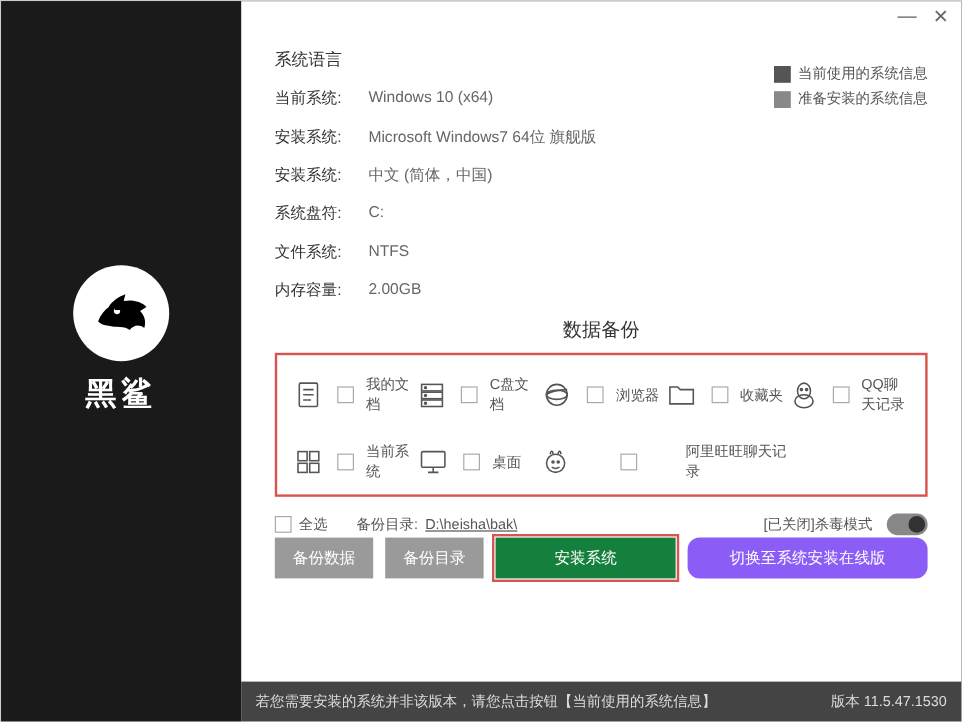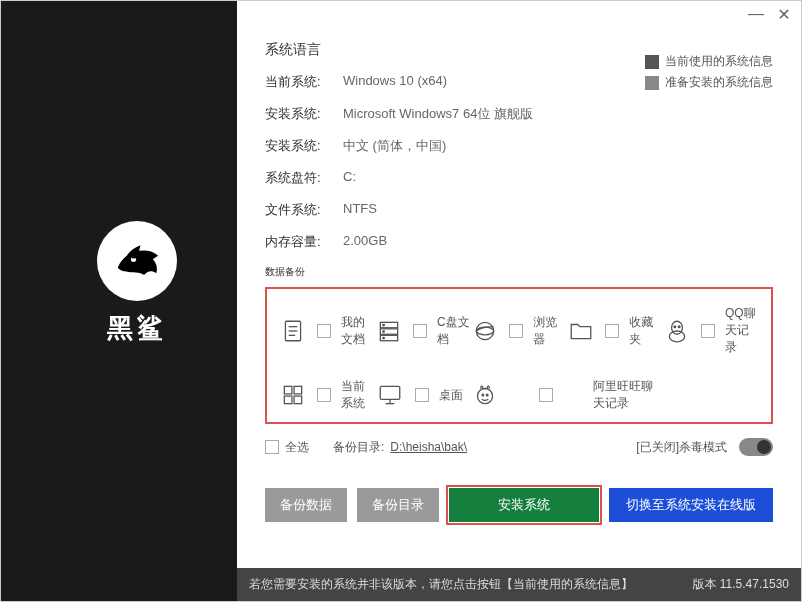--- a/index.html
+++ b/index.html
@@ -1,56 +1,56 @@
 <!DOCTYPE html>
 <html><head>
 <meta charset="utf-8">
 <style>
 * { margin: 0; padding: 0; box-sizing: border-box; }
 body { font-family: "Microsoft YaHei", sans-serif; width: 802px; height: 602px; overflow: hidden; background: #1a1a1a; }
 .app { display: flex; width: 802px; height: 602px; border: 1px solid #ccc; }
-.sidebar { width: 200px; background: #1a1a1a; display: flex; flex-direction: column; align-items: center; padding-top: 220px; margin-left: 36px; }
+.sidebar { width: 200px; background: #1a1a1a; display: flex; flex-direction: column; align-items: center; padding-top: 220px; }
 .logo-wrap { display: flex; flex-direction: column; align-items: center; }
 .logo-circle { width: 80px; height: 80px; border-radius: 50%; background: #fff; display: flex; align-items: center; justify-content: center; }
 .logo-circle svg { width: 56px; height: 56px; }
 .logo-text { color: #fff; font-size: 26px; font-weight: bold; margin-top: 10px; letter-spacing: 4px; }
 .main { flex: 1; background: #fff; display: flex; flex-direction: column; position: relative; }
 .titlebar { position: absolute; top: 6px; right: 10px; display: flex; gap: 14px; color: #666; }
 .tbtn { cursor: pointer; width: 14px; height: 14px; display: flex; align-items: center; justify-content: center; }
 .content { padding: 40px 28px 0 28px; flex: 1; color: #333; font-size: 13px; }
 .section-title { font-size: 14px; margin-bottom: 14px; color: #333; }
 .info-rows { }
 .info-row { display: flex; margin-bottom: 14px; font-size: 13px; }
 .info-label { width: 78px; color: #333; }
 .info-value { color: #666; }
 .legend { position: absolute; top: 52px; right: 28px; font-size: 12px; }
 .legend-row { display: flex; align-items: center; margin-bottom: 4px; }
 .legend-sw { width: 14px; height: 14px; margin-right: 6px; }
 .legend-dark { background: #555; }
 .legend-gray { background: #888; }
 .legend-text { color: #555; }
-.backup-title { font-size: 10px; margin-top: 6px; margin-bottom: 8px; color: #333; }
+.backup-title { font-size: 16px; margin-top: 6px; margin-bottom: 8px; color: #333; text-align: center; }
 .backup-box { border: 2px solid #d9534f; padding: 16px 12px 10px 12px; display: grid; grid-template-columns: repeat(5, 1fr); row-gap: 22px; }
 .bk-item { display: flex; align-items: center; gap: 10px; }
 .bk-icon { width: 30px; height: 30px; display: flex; align-items: center; justify-content: center; color: #555; border: 1px solid transparent; }
 .bk-icon svg { width: 26px; height: 26px; stroke: #555; fill: none; stroke-width: 1.2; }
 .cb { width: 14px; height: 14px; border: 1px solid #aaa; flex-shrink: 0; }
 .bk-label { font-size: 12px; color: #555; }
 .opts-row { display: flex; align-items: center; margin-top: 14px; font-size: 12px; color: #555; gap: 6px; }
 .opts-row .sel-all-label { margin-right: 18px; }
 .opts-row .path { text-decoration: underline; color: #555; cursor: pointer; }
 .opts-row .spacer { flex: 1; }
 .av-label { color: #555; }
 .toggle { width: 34px; height: 18px; border-radius: 10px; background: #888; position: relative; margin-left: 6px; cursor: pointer; }
 .toggle::after { content: ""; position: absolute; right: 2px; top: 2px; width: 14px; height: 14px; border-radius: 50%; background: #333; }
-.btn-row { display: flex; gap: 10px; margin-top: 32px; text-align: right; }
+.btn-row { display: flex; gap: 10px; margin-top: 2px; text-align: right; }
 .btn { height: 34px; display: flex; align-items: center; justify-content: center; font-size: 13px; cursor: pointer; }
 .btn-gray { background: #9a9a9a; color: #fff; width: 82px; }
 .btn-primary { width: 150px; background: #15803d; color: #fff; outline: 2px solid #d9534f; outline-offset: 1px; }
-.btn-wide { flex: 1; background: #1d4ed8; color: #fff; }
+.btn-wide { flex: 1; background: #8b5cf6; color: #fff; border-radius: 10px; }
 .footer { background: #444; color: #ddd; font-size: 12px; padding: 8px 12px; display: flex; justify-content: space-between; }
 </style>
 </head>
 <body>
 
 <div class="app">
   <div class="sidebar">
     <div class="logo-wrap">
       <div class="logo-circle">
         <svg viewBox="0 0 64 64">

